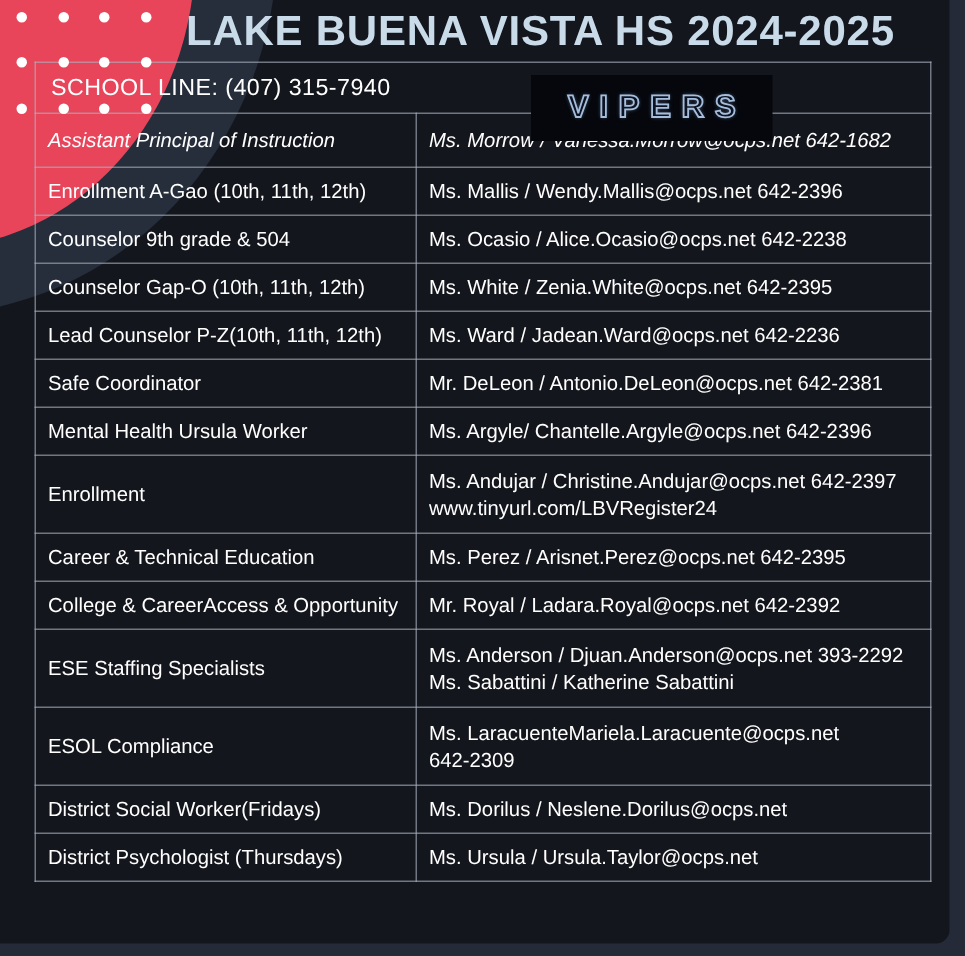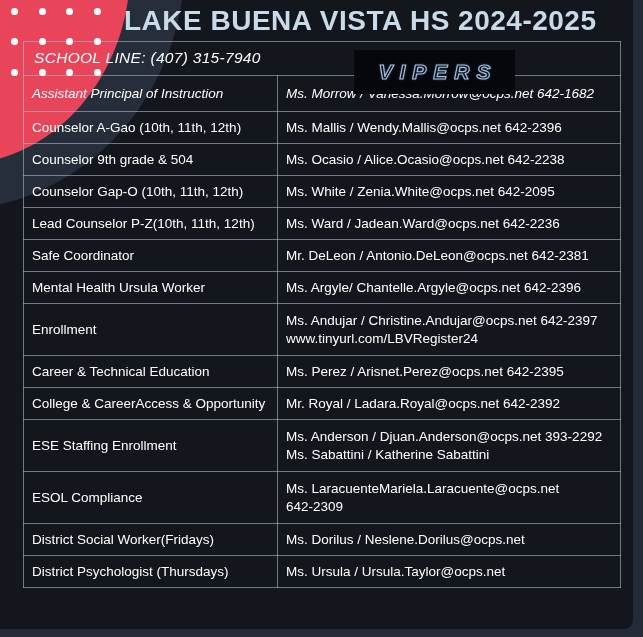--- a/index.html
+++ b/index.html
@@ -40,21 +40,21 @@
   }
   table.contact-table td{
     border:1px solid rgba(170,178,192,.62);
     color:var(--table-text);
     font-size:13.5px;line-height:18px;
     vertical-align:middle;
     overflow:visible;
   }
   td.role{padding:0 4px 0 8px;}
   td.contact{padding:0 4px 0 8px;}
-  tr.h34 td{height:34px;font-style:italic;}
+  tr.h34 td{height:34px;}
   tr.h36 td{height:36px;font-style:italic;}
   tr.h32 td{height:32px;}
   tr.h52 td{height:52px;}
   td.school-cell{position:relative;padding:0 0 0 10px;}
   .school-line{font-size:15.5px;letter-spacing:.3px;color:#fff;}
   .vipers{
     position:absolute;left:330px;top:8px;width:161px;height:44px;
     background:#05070d;z-index:3;
     display:flex;align-items:center;justify-content:center;
   }
@@ -94,35 +94,35 @@
         </td>
       </tr>
 
       <tr class="h36">
         <td class="role">Assistant Principal of Instruction</td>
         <td class="contact">
           <div class="l1">Ms. Morrow / Vanessa.Morrow@ocps.net 642-1682</div>
         </td>
       </tr>
       <tr class="h32">
-        <td class="role">Counselor A-Gao (10th, 11th, 12th)</td>
+        <td class="role">Enrollment A-Gao (10th, 11th, 12th)</td>
         <td class="contact">
           <div class="l1">Ms. Mallis / Wendy.Mallis@ocps.net 642-2396</div>
         </td>
       </tr>
       <tr class="h32">
         <td class="role">Counselor 9th grade &amp; 504</td>
         <td class="contact">
           <div class="l1">Ms. Ocasio / Alice.Ocasio@ocps.net 642-2238</div>
         </td>
       </tr>
       <tr class="h32">
         <td class="role">Counselor Gap-O (10th, 11th, 12th)</td>
         <td class="contact">
-          <div class="l1">Ms. White / Zenia.White@ocps.net 642-2095</div>
+          <div class="l1">Ms. White / Zenia.White@ocps.net 642-2395</div>
         </td>
       </tr>
       <tr class="h32">
         <td class="role">Lead Counselor P-Z(10th, 11th, 12th)</td>
         <td class="contact">
           <div class="l1">Ms. Ward / Jadean.Ward@ocps.net 642-2236</div>
         </td>
       </tr>
       <tr class="h32">
         <td class="role">Safe Coordinator</td>
@@ -149,21 +149,21 @@
           <div class="l1">Ms. Perez / Arisnet.Perez@ocps.net 642-2395</div>
         </td>
       </tr>
       <tr class="h32">
         <td class="role">College &amp; CareerAccess &amp; Opportunity</td>
         <td class="contact">
           <div class="l1">Mr. Royal / Ladara.Royal@ocps.net 642-2392</div>
         </td>
       </tr>
       <tr class="h52">
-        <td class="role">ESE Staffing Enrollment</td>
+        <td class="role">ESE Staffing Specialists</td>
         <td class="contact">
           <div class="l1">Ms. Anderson / Djuan.Anderson@ocps.net 393-2292</div>
           <div class="l2">Ms. Sabattini / Katherine Sabattini</div>
         </td>
       </tr>
       <tr class="h52">
         <td class="role">ESOL Compliance</td>
         <td class="contact">
           <div class="l1">Ms. LaracuenteMariela.Laracuente@ocps.net</div>
           <div class="l2">642-2309</div>

